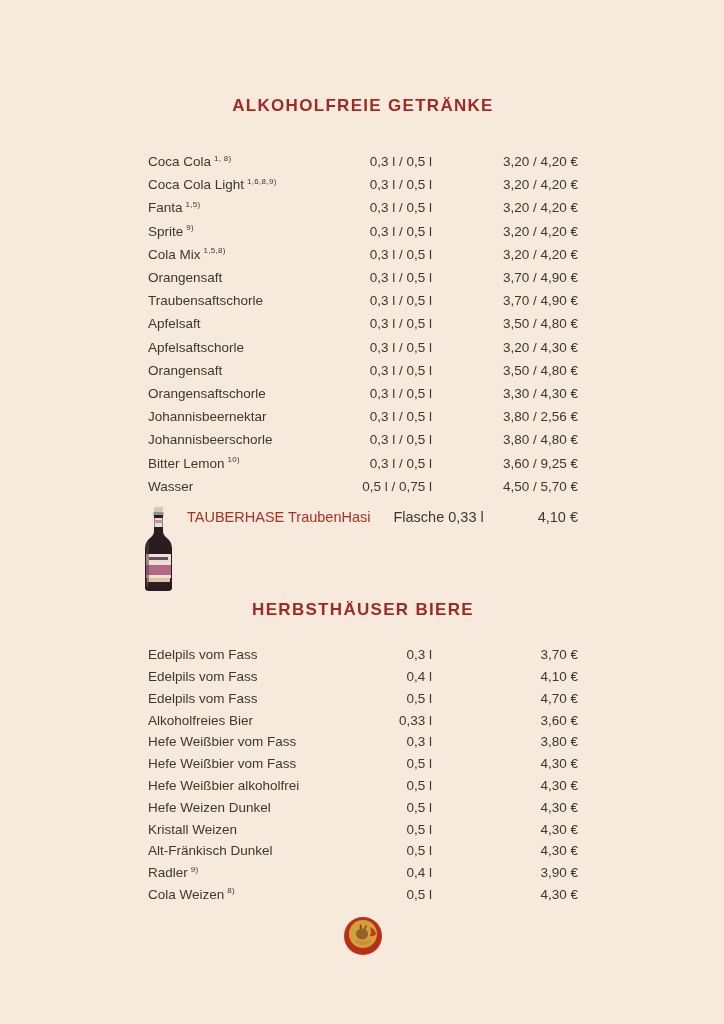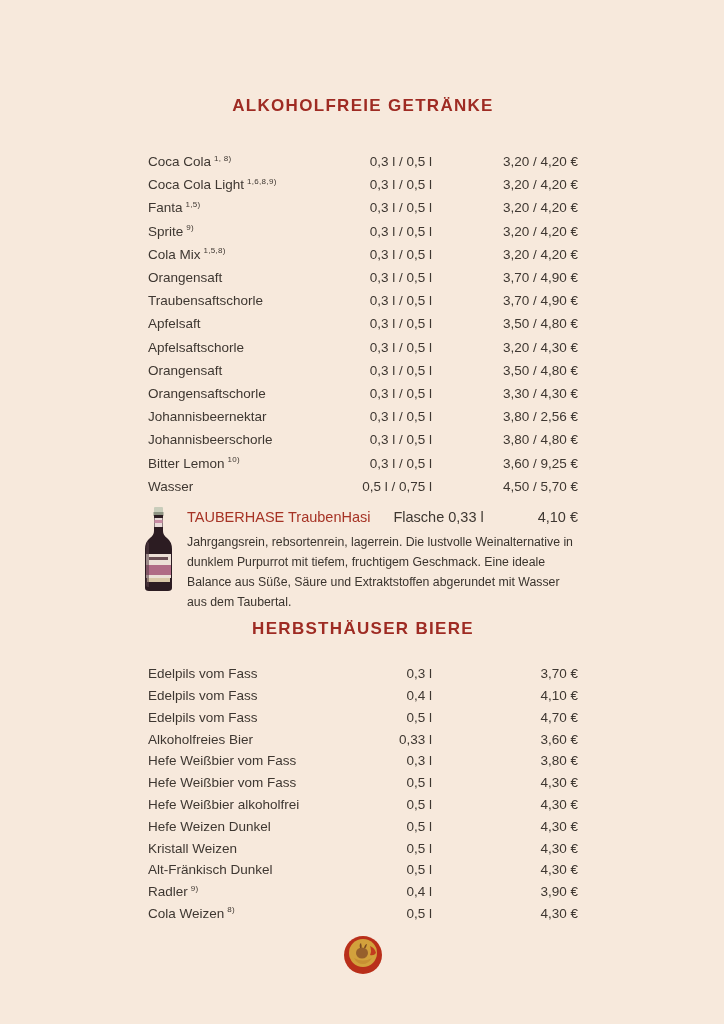--- a/index.html
+++ b/index.html
@@ -204,21 +204,20 @@
         <rect x="10" y="71" width="23" height="4" fill="#d9c7a8"></rect>
         <path d="M10 34 Q9 40 9 46 L9 78 Q9 80 11 80 L12 80 L12 36 Z" fill="#5a4149" opacity="0.55"></path>
       </svg>
     </span>
     <div class="feature-body">
       <div class="feature-head">
         <span class="feature-title">TAUBERHASE TraubenHasi</span>
         <span class="feature-serving">Flasche  0,33 l</span>
         <span class="feature-price">4,10 €</span>
       </div>
-      <div class="feature-desc">Jahrgangsrein, rebsortenrein, lagerrein. Die lustvolle Weinalternative in dunklem Purpurrot mit tiefem, fruchtigem Geschmack. Eine ideale Balance aus Süße, Säure und Extraktstoffen abgerundet mit Wasser aus dem Taubertal.</div>
     </div>
   </div>
 
   <div class="section-title title-beers">HERBSTHÄUSER BIERE</div>
 
   <div class="menu-table beers">
 
       <div class="menu-row">
         <span class="cell-name"><span>Edelpils vom Fass</span></span>
         <span class="cell-vol">0,3 l</span>

